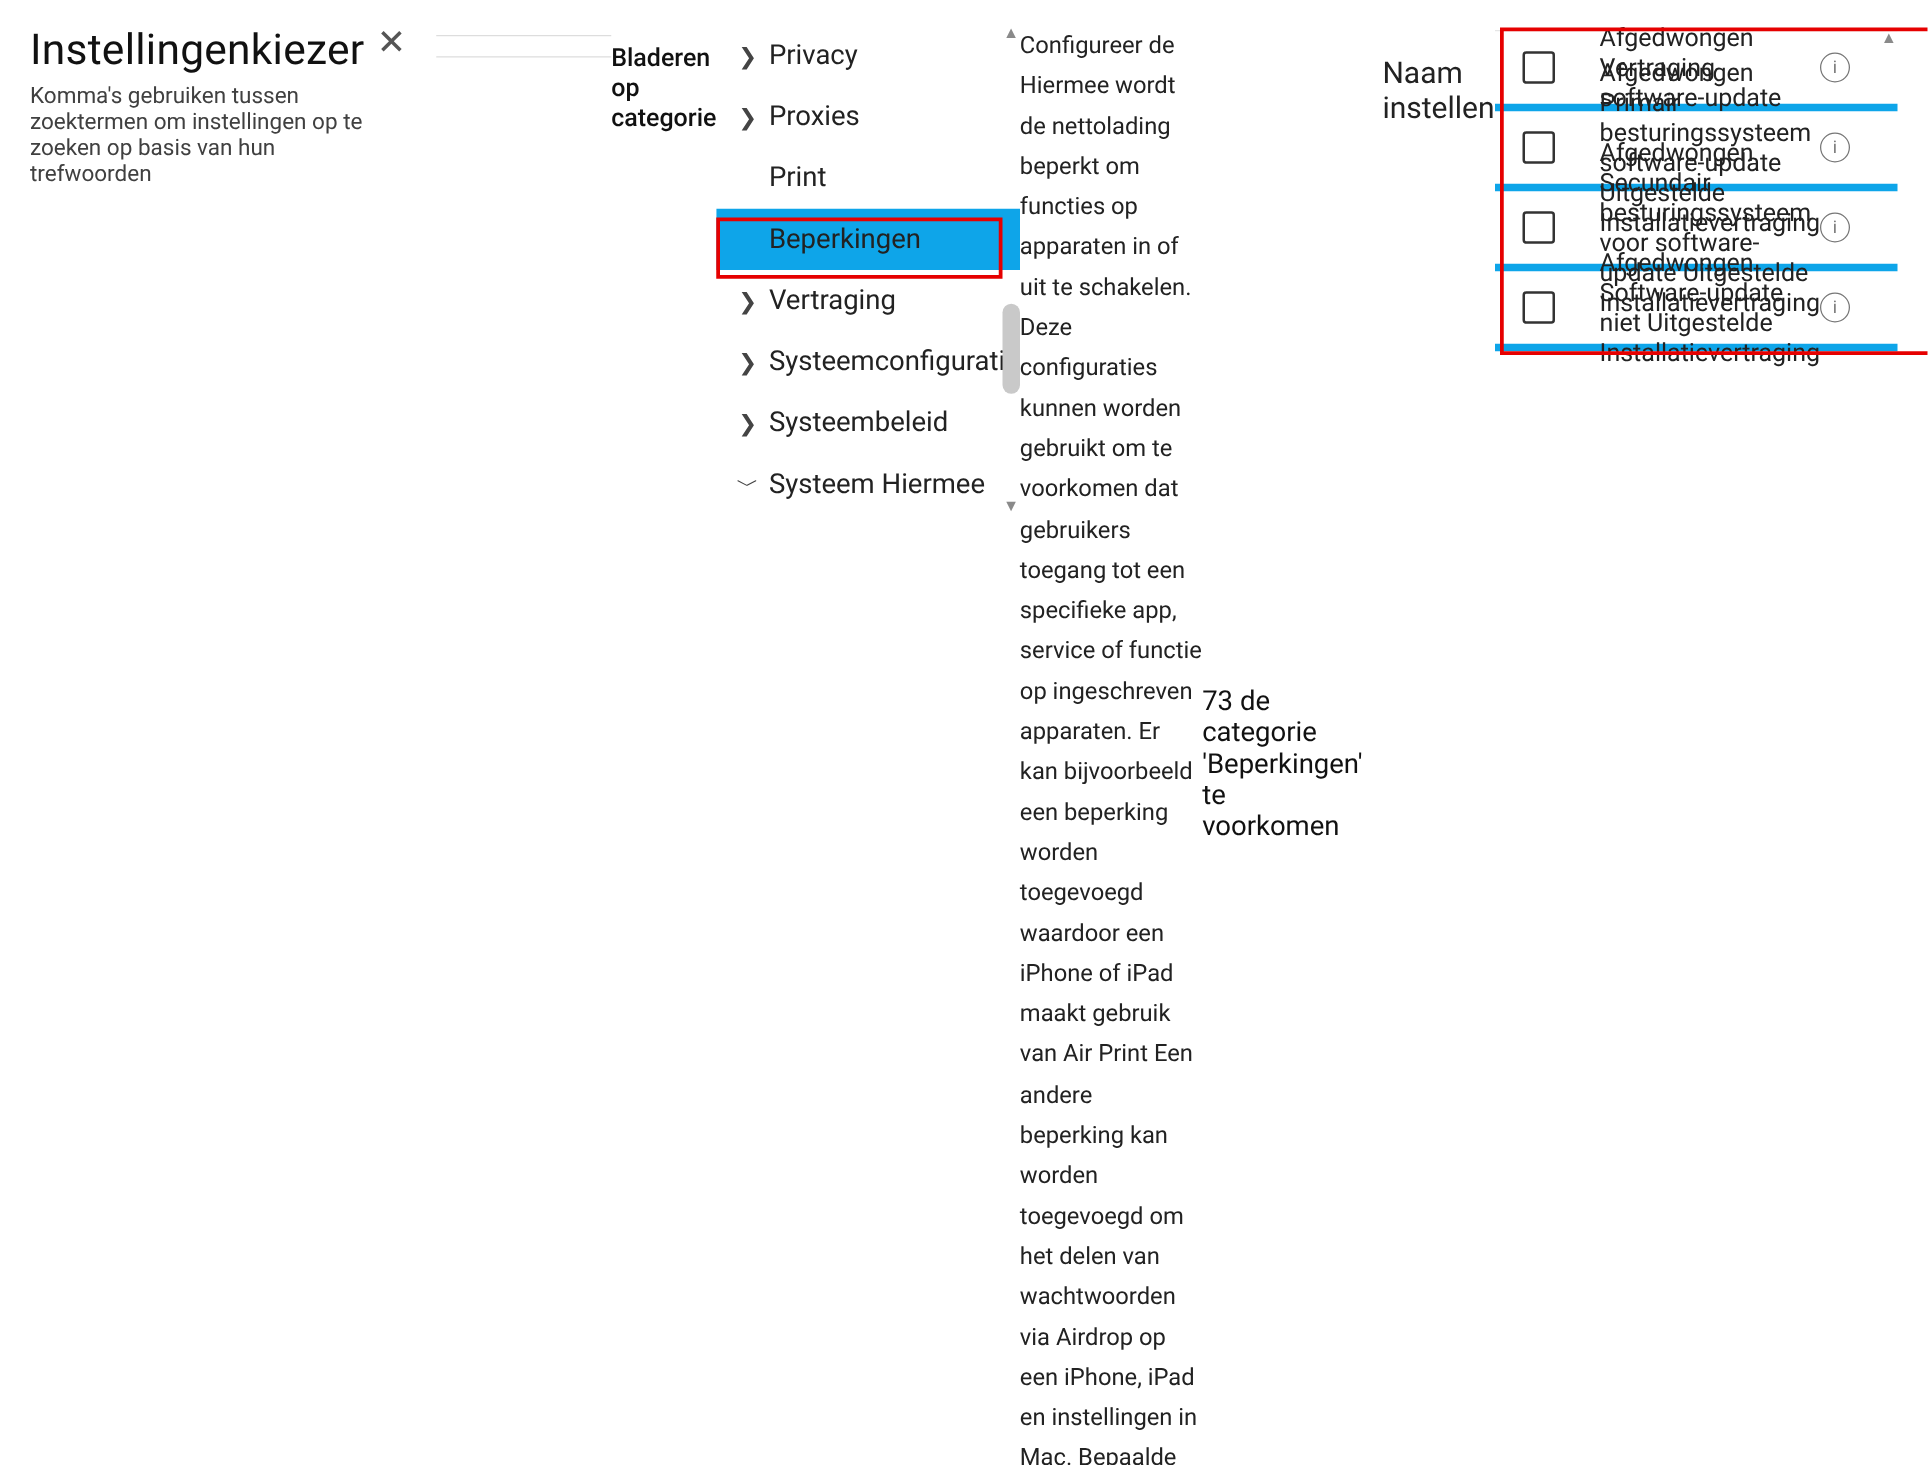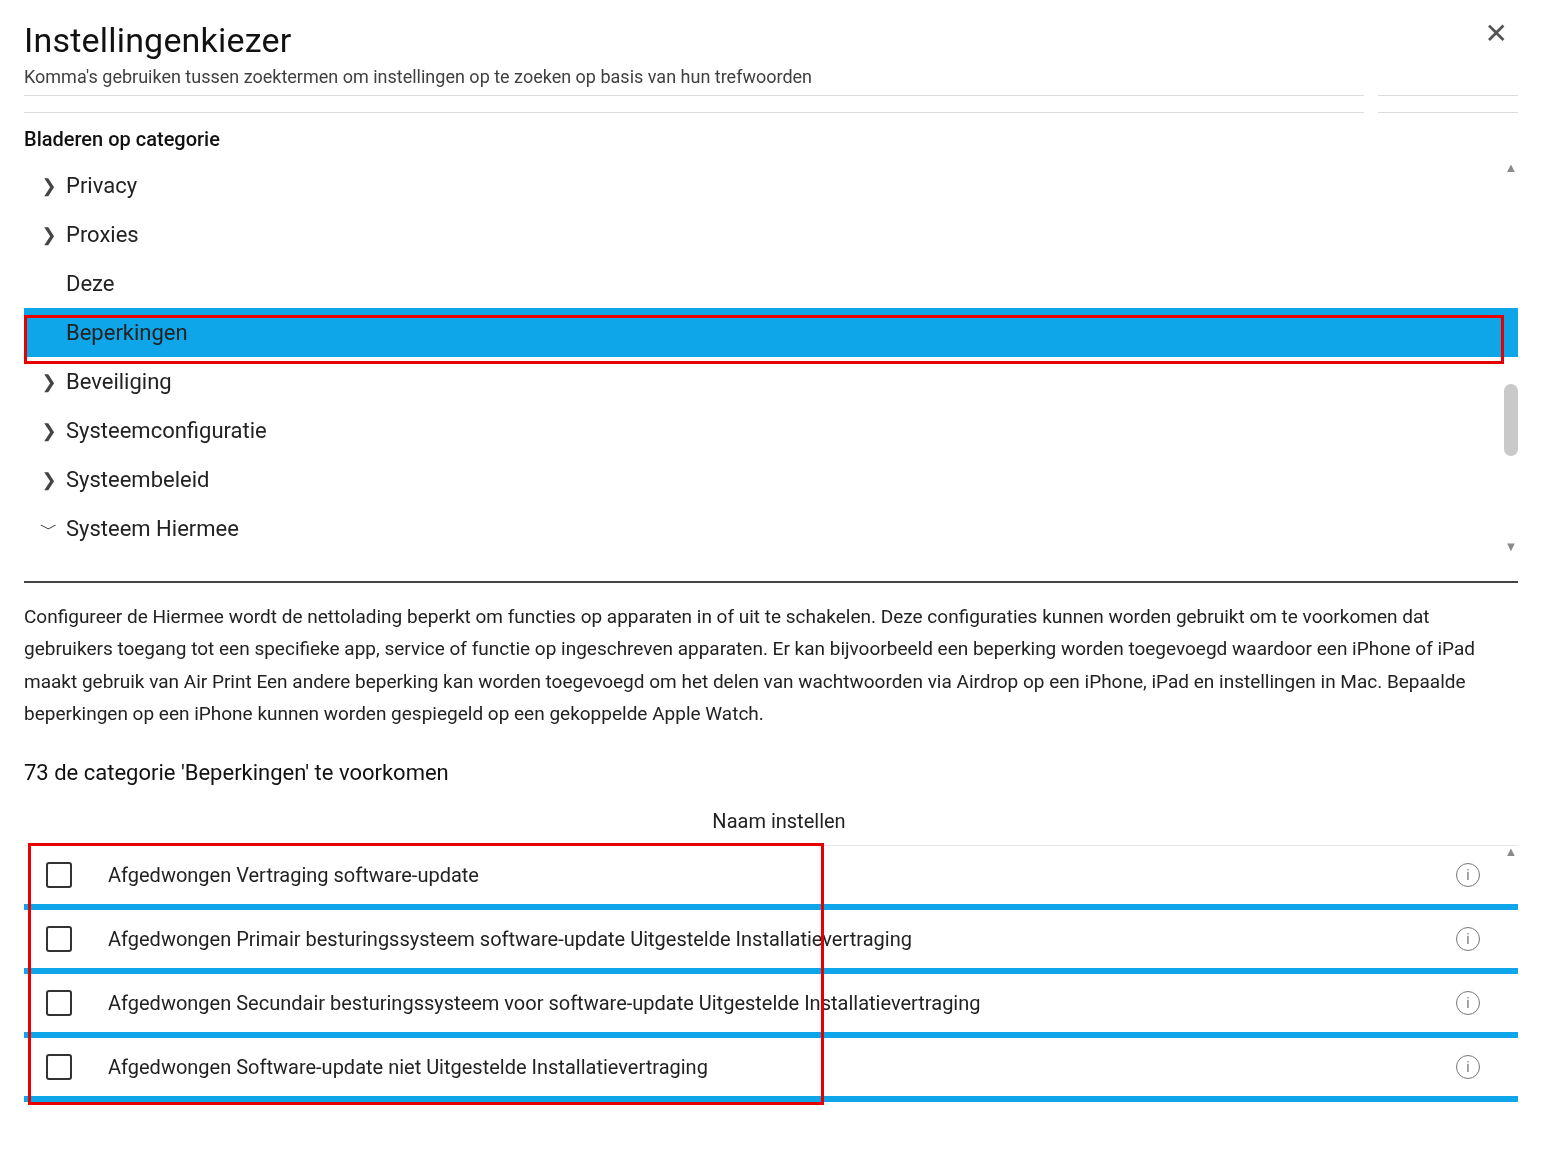--- a/index.html
+++ b/index.html
@@ -10,21 +10,20 @@
     width: 1542px;
     height: 1172px;
     overflow: hidden;
     position: relative;
     font-size: 16px;
   }
   .container {
     padding: 20px 24px 0 24px;
     height: 100%;
     display: flex;
-    flex-direction: column;
   }
   .header {
     display: flex;
     align-items: flex-start;
     justify-content: space-between;
   }
   .title {
     font-size: 34px;
     font-weight: 400;
     color: #111;
@@ -152,26 +151,25 @@
     background: #0067b8;
     color: #fff;
     border: none;
     font-size: 22px;
     padding: 13px 26px;
     border-radius: 3px;
     cursor: pointer;
     font-family: inherit;
   }
   .column-header {
-    font-size: 20px;
+    font-size: 24px;
     color: #222;
     margin-top: 24px;
     margin-left: 16px;
     margin-bottom: 8px;
-    text-align: center;
   }
   .settings-list-wrap {
     position: relative;
     margin-top: 4px;
   }
   .settings-list {
     border-top: 1px solid #e6e6e6;
   }
   .setting-row {
     display: flex;
@@ -241,28 +239,28 @@
     <div class="tree" id="tree">
         <div class="tree-item">
           <span class="chev">❯</span>
           <span>Privacy</span>
         </div>
         <div class="tree-item">
           <span class="chev">❯</span>
           <span>Proxies</span>
         </div>
         <div class="tree-item no-chev">
-          <span>Deze</span>
+          <span>Print</span>
         </div>
         <div class="tree-item no-chev selected">
           <span>Beperkingen</span>
         </div>
         <div class="tree-item">
           <span class="chev">❯</span>
-          <span>Beveiliging</span>
+          <span>Vertraging</span>
         </div>
         <div class="tree-item">
           <span class="chev">❯</span>
           <span>Systeemconfiguratie</span>
         </div>
         <div class="tree-item">
           <span class="chev">❯</span>
           <span>Systeembeleid</span>
         </div>
         <div class="tree-item">

